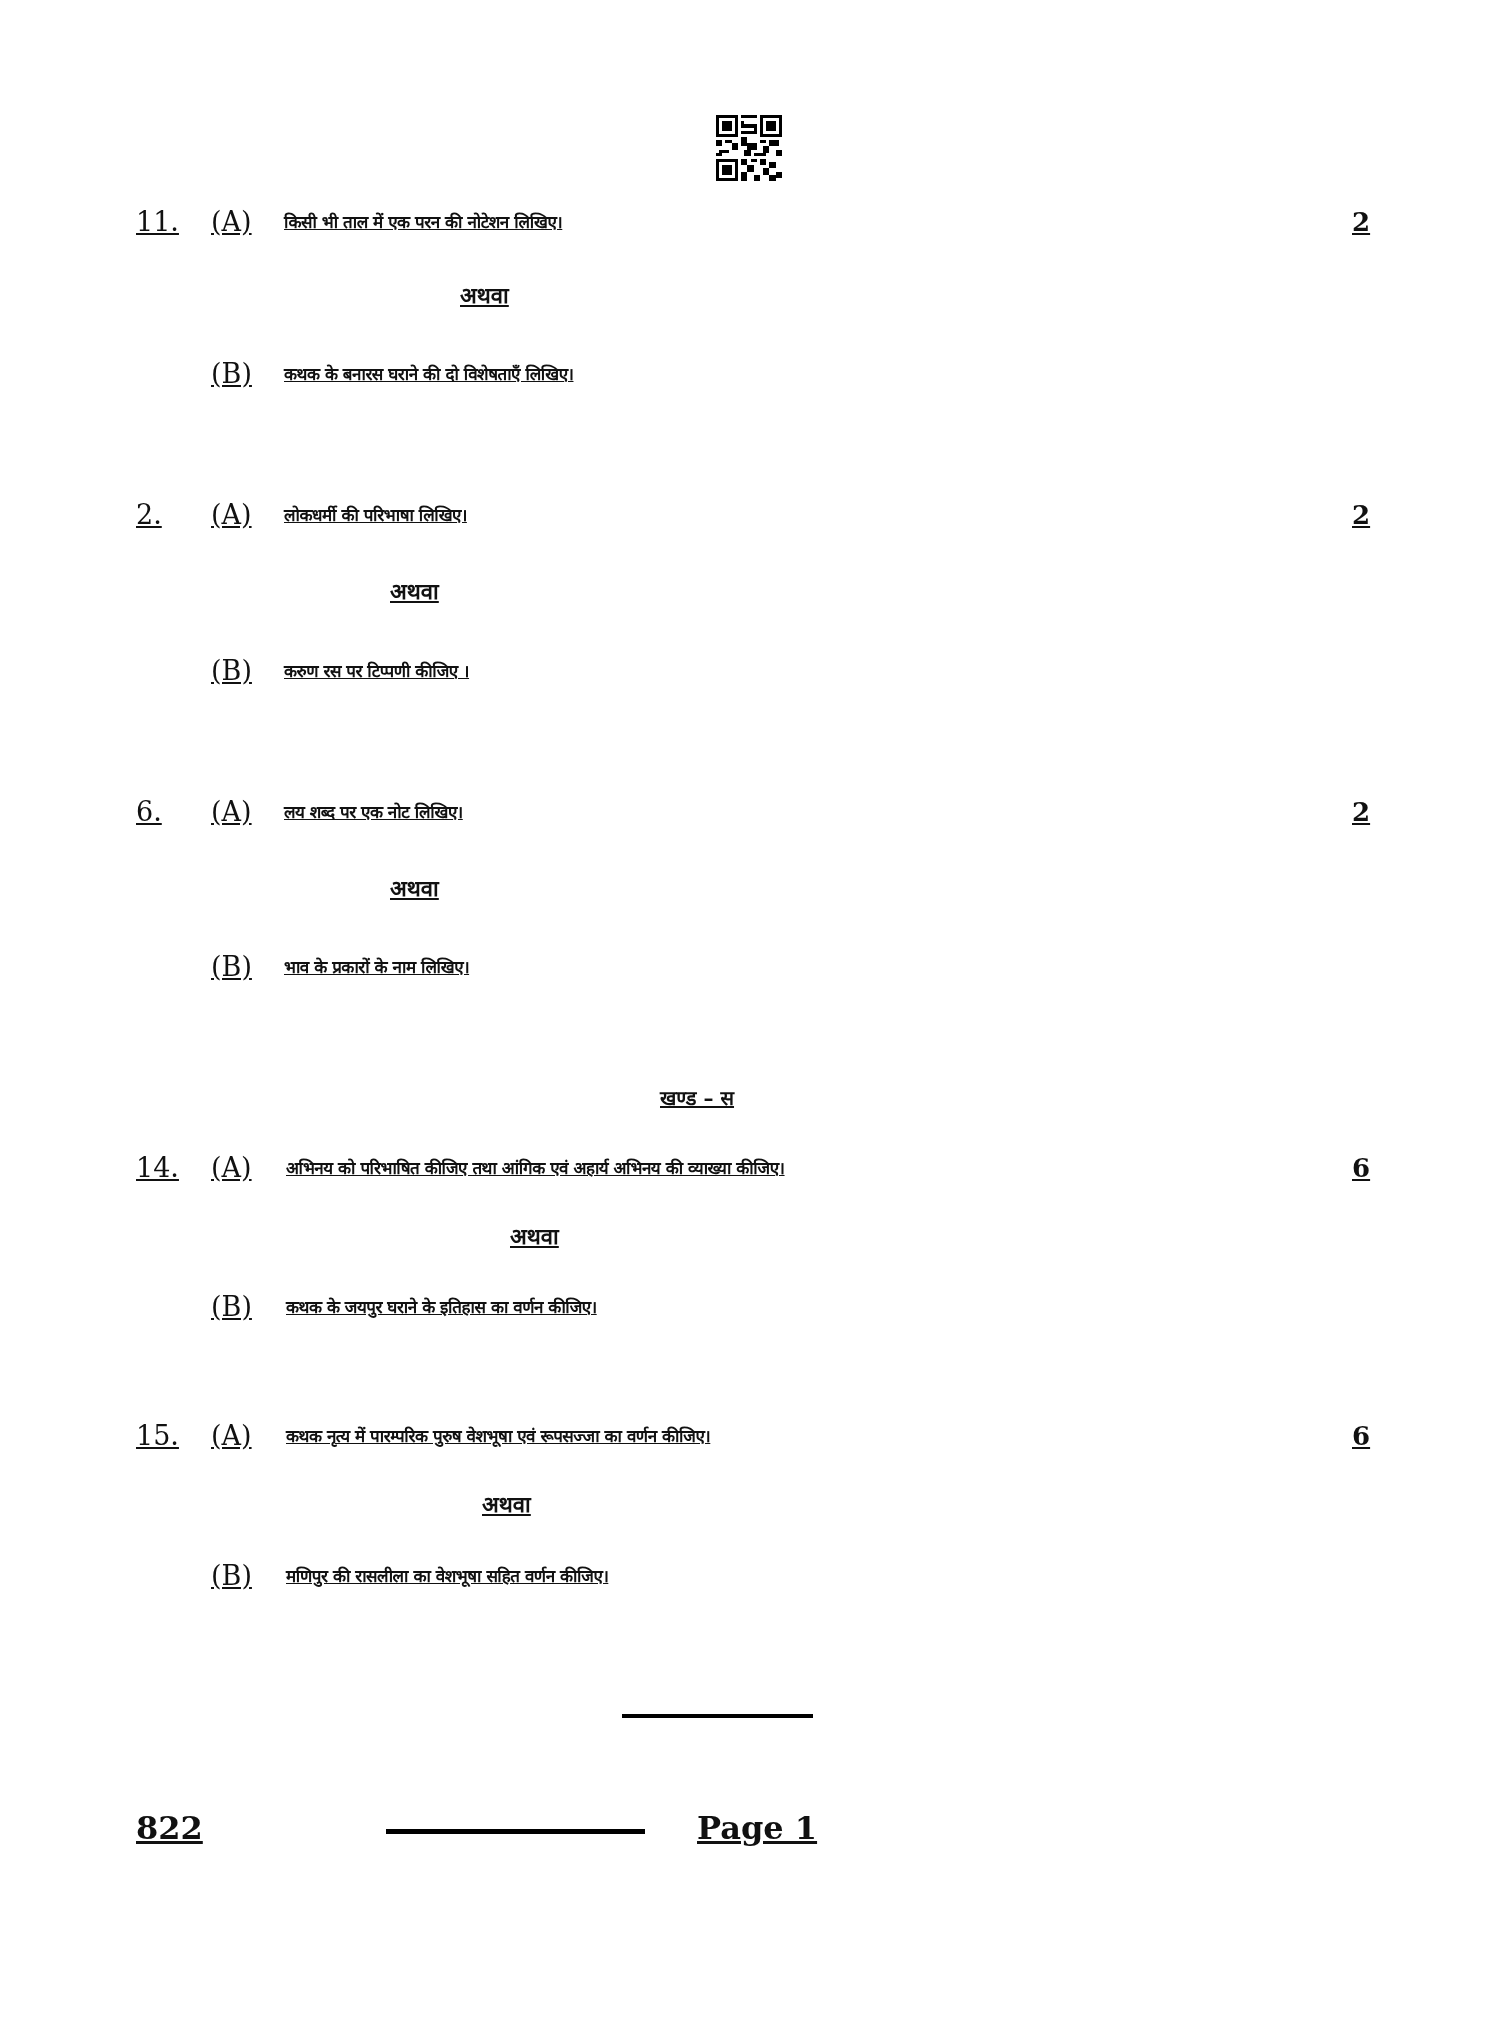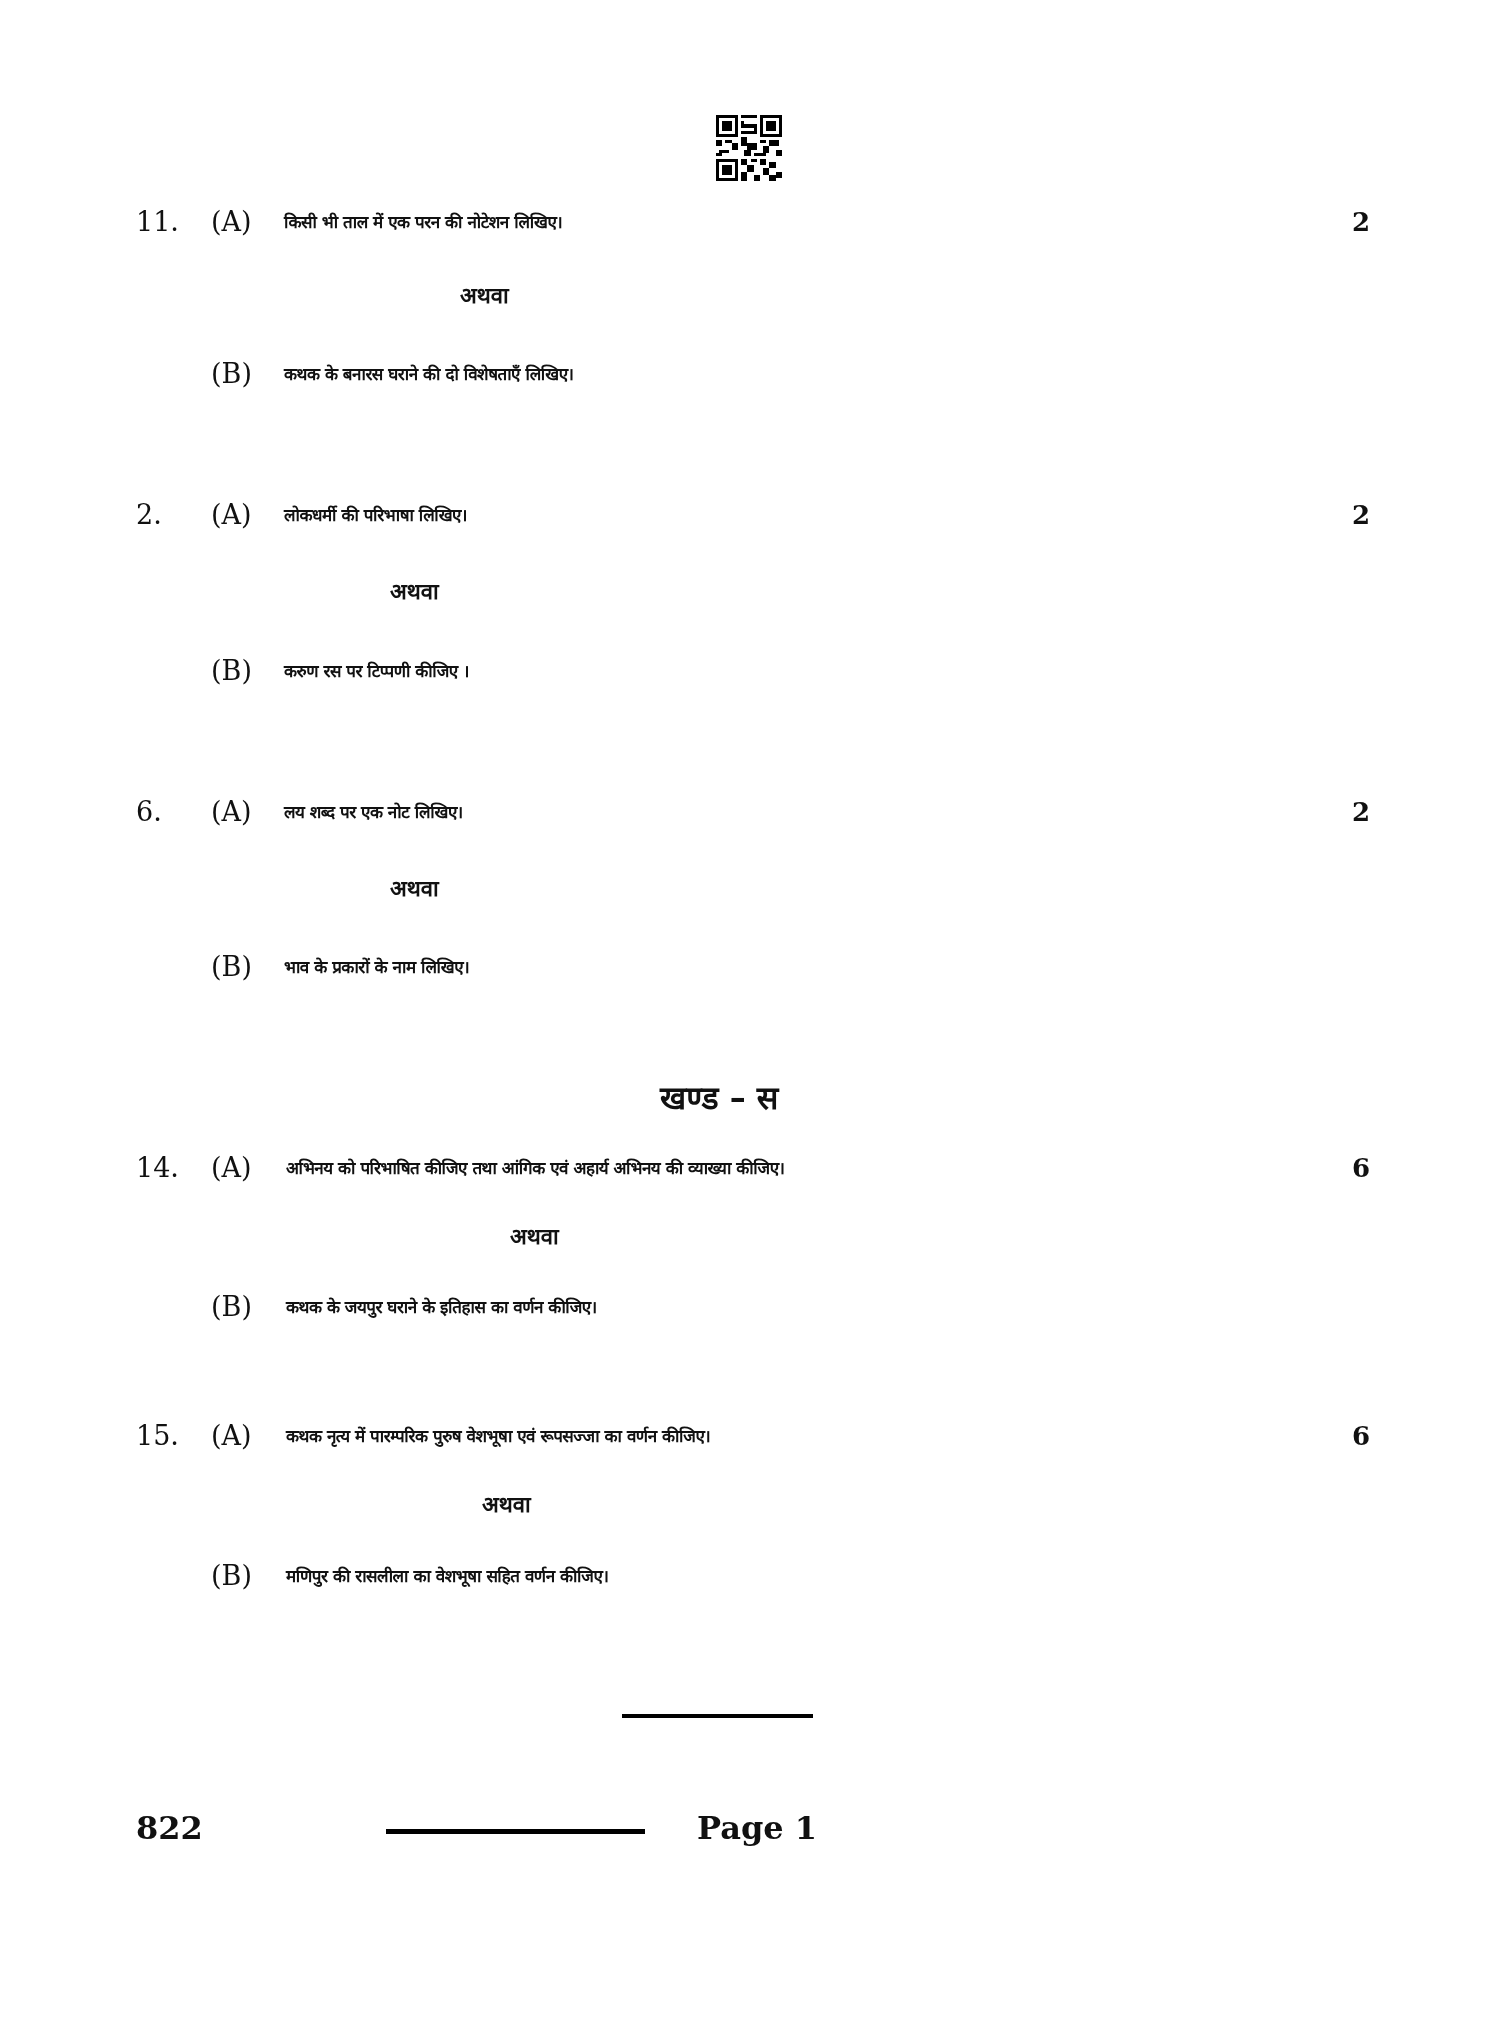--- a/index.html
+++ b/index.html
@@ -1,24 +1,24 @@
 <!DOCTYPE html>
 <html><head>
 <meta charset="utf-8">
 <style>
   html, body { margin: 0; padding: 0; background: #ffffff; }
   body { width: 1505px; height: 2034px; position: relative; overflow: hidden;
          font-family: "DejaVu Serif", serif; color: #111; }
-  .abs { position: absolute; white-space: nowrap; }
+  .abs { position: absolute; white-space: nowrap; text-decoration: underline; }
   .qnum { font-family: "DejaVu Serif", serif; font-size: 27px; line-height: 30px; }
   .opt  { font-family: "DejaVu Serif", serif; font-size: 27px; line-height: 30px; }
   .txt  { font-family: "DejaVu Sans", sans-serif; font-size: 17px; line-height: 30px; font-weight: bold; letter-spacing: -0.5px; }
   .marks{ font-family: "DejaVu Serif", serif; font-size: 26px; font-weight: bold; line-height: 30px; }
   .or   { font-family: "DejaVu Sans", sans-serif; font-size: 22px; font-weight: bold; line-height: 30px; }
-  .section { font-family: "DejaVu Sans", sans-serif; font-size: 32px; font-weight: bold; line-height: 30px; }
+  .section { font-family: "DejaVu Sans", sans-serif; font-size: 20px; font-weight: bold; line-height: 30px; }
   .footer { font-family: "DejaVu Serif", serif; font-size: 32px; font-weight: bold; line-height: 32px; }
   .rule { position: absolute; background: #000; }
   .qr { position: absolute; left: 716px; top: 115px; width: 66px; height: 66px; }
 </style>
 </head>
 <body>
 
 <svg class="qr" viewBox="0 0 21 21" shape-rendering="crispEdges">
   <rect width="21" height="21" fill="#fff"></rect>
   <g fill="#000">

